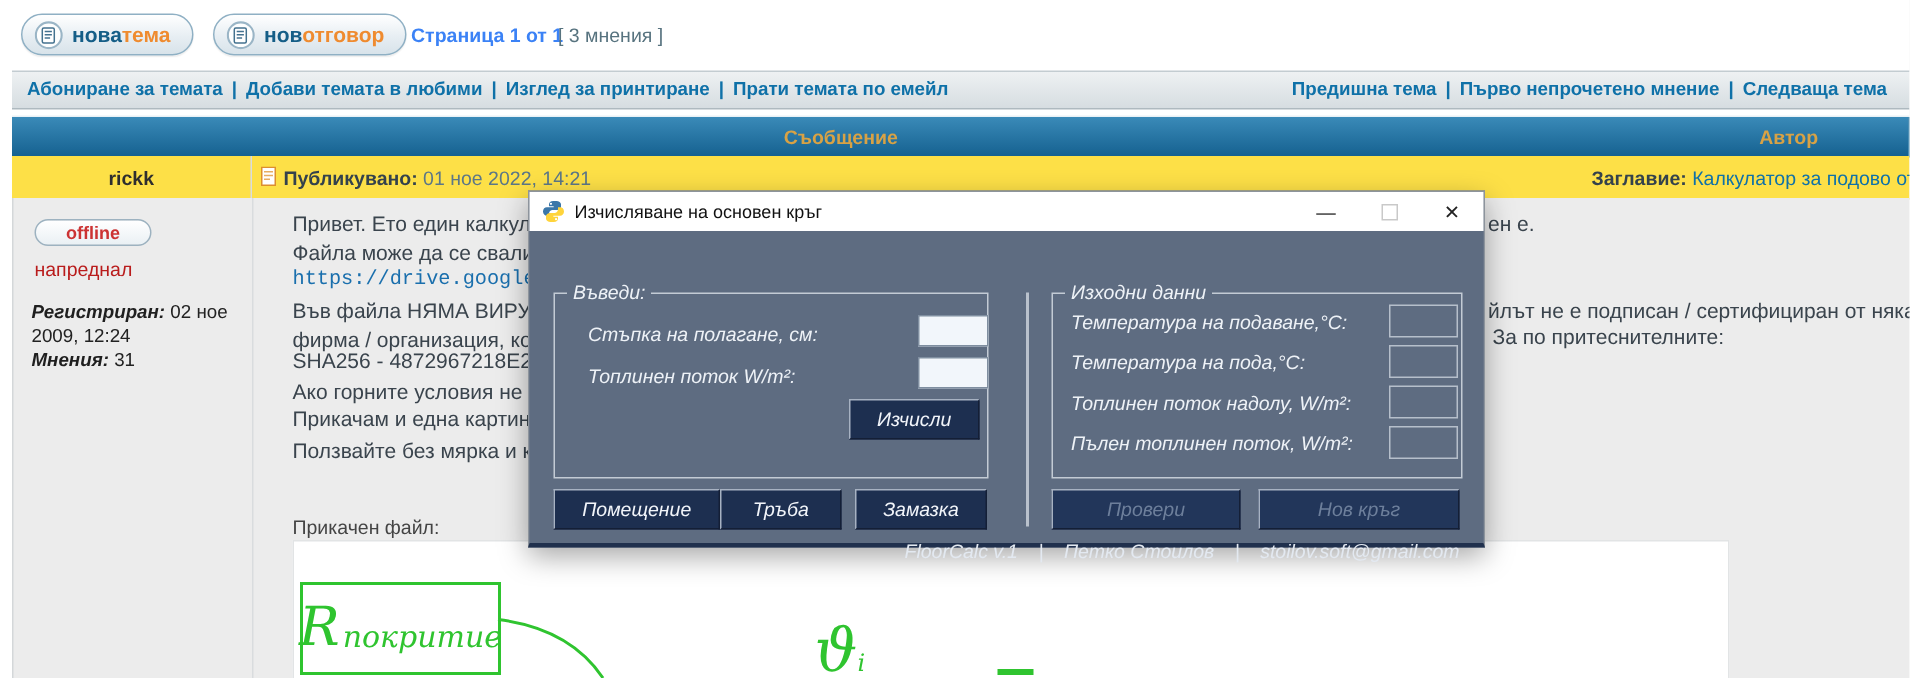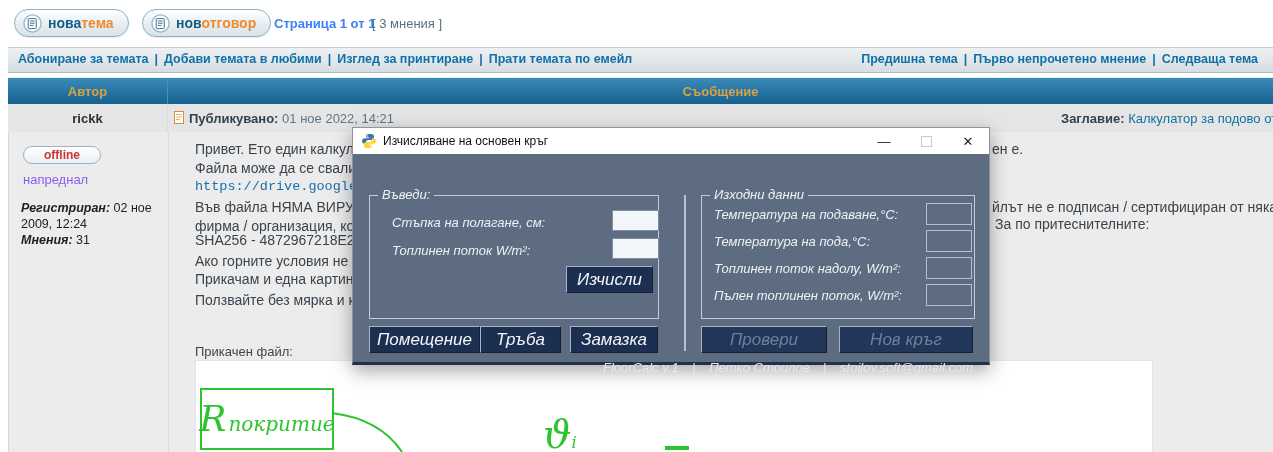--- a/index.html
+++ b/index.html
@@ -28,32 +28,32 @@
 
   
   .thead{position:absolute;left:8px;right:0;top:77px;height:27px;
     background:linear-gradient(#3a8ab8,#14608f);border-top:1px solid #e9f1f6;
     display:flex;}
   .thead .col{display:flex;align-items:center;justify-content:center;
     font-size:13px;font-weight:bold;color:#d8a245;}
   .col-author{width:159px;border-right:1px solid #4e8fb4;}
   .col-msg{flex:1;}
 
-  .metarow{position:absolute;left:8px;right:0;top:104px;height:28px;background:#e5e5e5;
+  .metarow{position:absolute;left:8px;right:0;top:104px;height:28px;background:#fde047;
     border-bottom:1px solid #d6d9db;font-size:13px;color:#5c7787;}
   .metarow .author{position:absolute;left:0;top:0;width:159px;height:28px;display:flex;
     align-items:center;justify-content:center;font-weight:bold;color:#2e2e2e;border-right:1px solid #d9dcde;}
 
   .bodyrow{position:absolute;left:8px;right:0;top:132px;bottom:0;background:#ececec;border-left:1px solid #d4d7d9;}
   .authcol-sep{position:absolute;left:159px;top:0;bottom:0;width:1px;background:#d9dcde;}
 
   .offlinebtn{position:absolute;left:14px;top:14px;width:78px;height:18px;border:1px solid #9db2c0;
     border-radius:9px;background:linear-gradient(#ffffff,#eaf0f4);color:#cc3333;font-size:12px;
     font-weight:bold;display:flex;align-items:center;justify-content:center;cursor:pointer;}
-  .rank{position:absolute;left:14px;top:40px;font-size:13px;color:#8b5cf6;}
+  .rank{position:absolute;left:14px;top:40px;font-size:13px;color:#b91c1c;}
   .userstats{position:absolute;left:12px;top:68px;width:145px;font-size:12.5px;color:#222;line-height:16px;}
   .userstats b{color:#1f1f1f;font-style:italic;}
 
   .msgline{position:absolute;white-space:nowrap;font-size:14px;color:#3a444d;}
   .msglink{font-family:"Liberation Mono",monospace;font-size:13.5px;color:#1a6fad;cursor:pointer;}
 
   .attachlabel{position:absolute;left:195px;top:344px;font-size:13px;color:#444;}
   .attachbox{position:absolute;left:195px;top:360px;width:956px;height:92px;background:#fff;
     border:1px solid #e2e4e5;}
   .green{color:#2fc42f;}
@@ -81,21 +81,21 @@
   .dlgbody{position:absolute;left:0;right:0;top:26px;bottom:0;background:#5e6c81;
     font-style:italic;color:#eef2f7;}
   .group{position:absolute;border:1px solid #c3cbd5;}
   .legend{position:absolute;top:-9px;left:8px;background:#5e6c81;padding:0 4px;font-size:13px;}
   .dlabel{position:absolute;font-size:13px;white-space:nowrap;}
   .winput{position:absolute;width:39px;height:19px;border:1px solid #7f8ea0;background:#f2f6fb;
     font-size:13px;padding:0 3px;box-sizing:content-box;}
   .oinput{position:absolute;width:38px;height:20px;border:1px solid #b6bfcb;background:transparent;
     color:#eef2f7;font-size:13px;padding:0 3px;}
   .dbtn{position:absolute;height:27px;background:#1d2f50;color:#f2f5fa;font-style:italic;
-    font-size:17px;font-family:"Liberation Sans",sans-serif;cursor:pointer;
+    font-size:13px;font-family:"Liberation Sans",sans-serif;cursor:pointer;
     border:1px solid;border-color:#a7b2c2 #141f36 #141f36 #a7b2c2;}
   .dbtn.dis{background:#22365a;color:#6d7f9b;cursor:default;}
   .vdivider{position:absolute;left:683px;top:168px;width:2px;height:156px;background:#c9d0d9;opacity:.85;}
   .dfooter{position:absolute;right:16px;top:332px;font-size:13px;color:#e3e9f1;font-style:italic;
     white-space:nowrap;z-index:11;}
   .dfooter span{margin-left:10px;}
 </style>
 </head>
 <body>
 
@@ -132,22 +132,22 @@
     <span class="grp" style="left:10px;">
       <a>Абониране за темата</a><span class="sep">|</span><a>Добави темата в любими</a><span class="sep">|</span><a>Изглед за принтиране</a><span class="sep">|</span><a>Прати темата по емейл</a>
     </span>
     <span class="grp" style="right:15px;">
       <a>Предишна тема</a><span class="sep">|</span><a>Първо непрочетено мнение</a><span class="sep">|</span><a>Следваща тема</a>
     </span>
   </div>
 
   
   <div class="thead">
+    <div class="col col-msg">Съобщение</div>
     <div class="col col-author">Автор</div>
-    <div class="col col-msg">Съобщение</div>
   </div>
 
   
   <div class="metarow">
     <div class="author">rickk</div>
     <svg class="abs" style="left:166px;top:7px;" width="10" height="13" viewBox="0 0 10 13">
       <rect x="0.5" y="0.5" width="9" height="12" fill="#fff" stroke="#dd8f2e"></rect>
       <line x1="2" y1="3.5" x2="8" y2="3.5" stroke="#e8ad62"></line>
       <line x1="2" y1="6" x2="8" y2="6" stroke="#e8ad62"></line>
       <line x1="2" y1="8.5" x2="6" y2="8.5" stroke="#e8ad62"></line>

